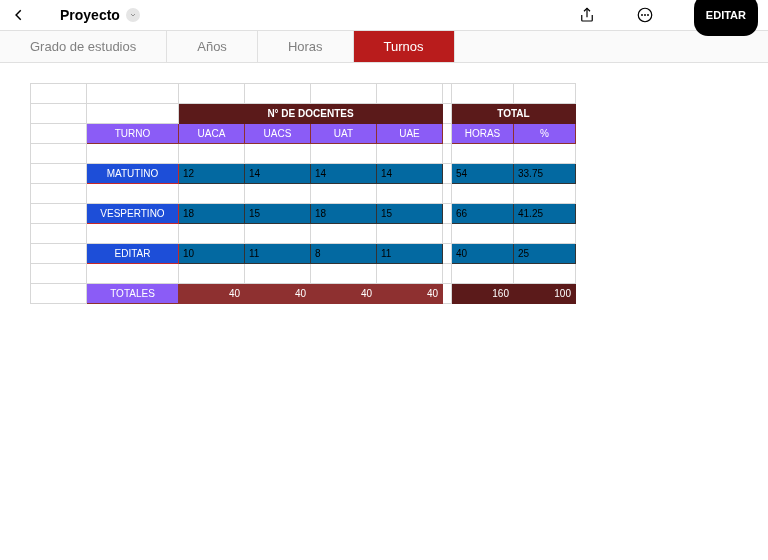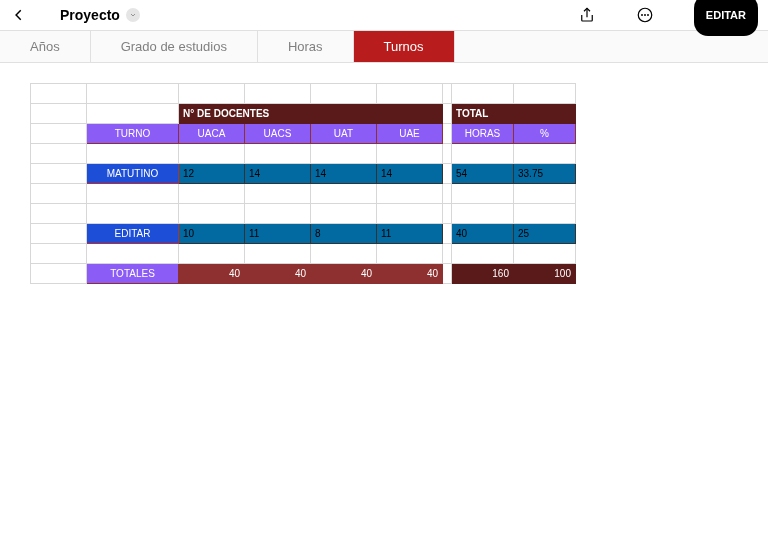--- a/index.html
+++ b/index.html
@@ -38,21 +38,21 @@
     overflow:hidden;
   }
 
   
   .c-a { width:56px; } 
   .c-b { width:92px; } 
   .c-c, .c-d, .c-e, .c-f { width:66px; } 
   .c-g { width:62px; } 
   .c-h { width:62px; } 
 
-  .hdr-dark { background:#5b1a1a; color:#fff; font-weight:700; text-align:left; border-color:#5b1a1a !important; }
+  .hdr-dark { background:#5b1a1a; color:#fff; font-weight:700; text-align:center; border-color:#5b1a1a !important; }
   .hdr-mid  { background:#8b5cf6; color:#fff; font-weight:500; text-align:center; border-color:#8e3030 !important; }
   .hdr-red  { background:#1d4ed8; color:#fff; font-weight:400; text-align:center; border-color:#c62828 !important; }
 
   .row-gap td { height:4px; padding:0; }
   .val { background:#0369a1; border:1px solid #333 !important; }
   .blank-gap { background:#fff; border:none; border-top:1px solid #d7d7d7; border-bottom:1px solid #d7d7d7; width:4px; padding:0; }
   .tot-cell-dark { background:#8e3030; color:#fff; text-align:right; border-color:#8e3030 !important; }
   .tot-cell-dark2 { background:#5b1a1a; color:#fff; text-align:right; border-color:#5b1a1a !important; }
 </style>
 </head>
@@ -85,22 +85,22 @@
         <circle cx="12" cy="12" r="9"></circle>
         <circle cx="8" cy="12" r="0.5" fill="#000"></circle>
         <circle cx="12" cy="12" r="0.5" fill="#000"></circle>
         <circle cx="16" cy="12" r="0.5" fill="#000"></circle>
       </svg>
   </div>
   <div class="edit-btn">EDITAR</div>
 </div>
 
 <div class="tabs">
+  <div class="tab">Grado de estudios</div>
   <div class="tab">Años</div>
-  <div class="tab">Grado de estudios</div>
   <div class="tab">Horas</div>
   <div class="tab active">Turnos</div>
 </div>
 
 <div class="sheet-area">
 <table class="sheet">
   <colgroup>
     <col class="c-a">
         <col class="c-b">
         <col class="c-c">
@@ -173,20 +173,31 @@
           <td></td>
           <td></td>
           <td></td>
           <td></td>
           <td></td>
           <td class="blank-gap"></td>
           <td></td>
           <td></td>
         </tr>
 
+  <tr>
+    <td></td>
+    <td class="hdr-red">VESPERTINO</td>
+    <td class="val">18</td>
+    <td class="val">15</td>
+    <td class="val">18</td>
+    <td class="val">15</td>
+    <td class="blank-gap"></td>
+    <td class="val">66</td>
+    <td class="val">41.25</td>
+  </tr>
   <tr class="row-gap">
           <td></td>
           <td></td>
           <td></td>
           <td></td>
           <td></td>
           <td></td>
           <td class="blank-gap"></td>
           <td></td>
           <td></td>

